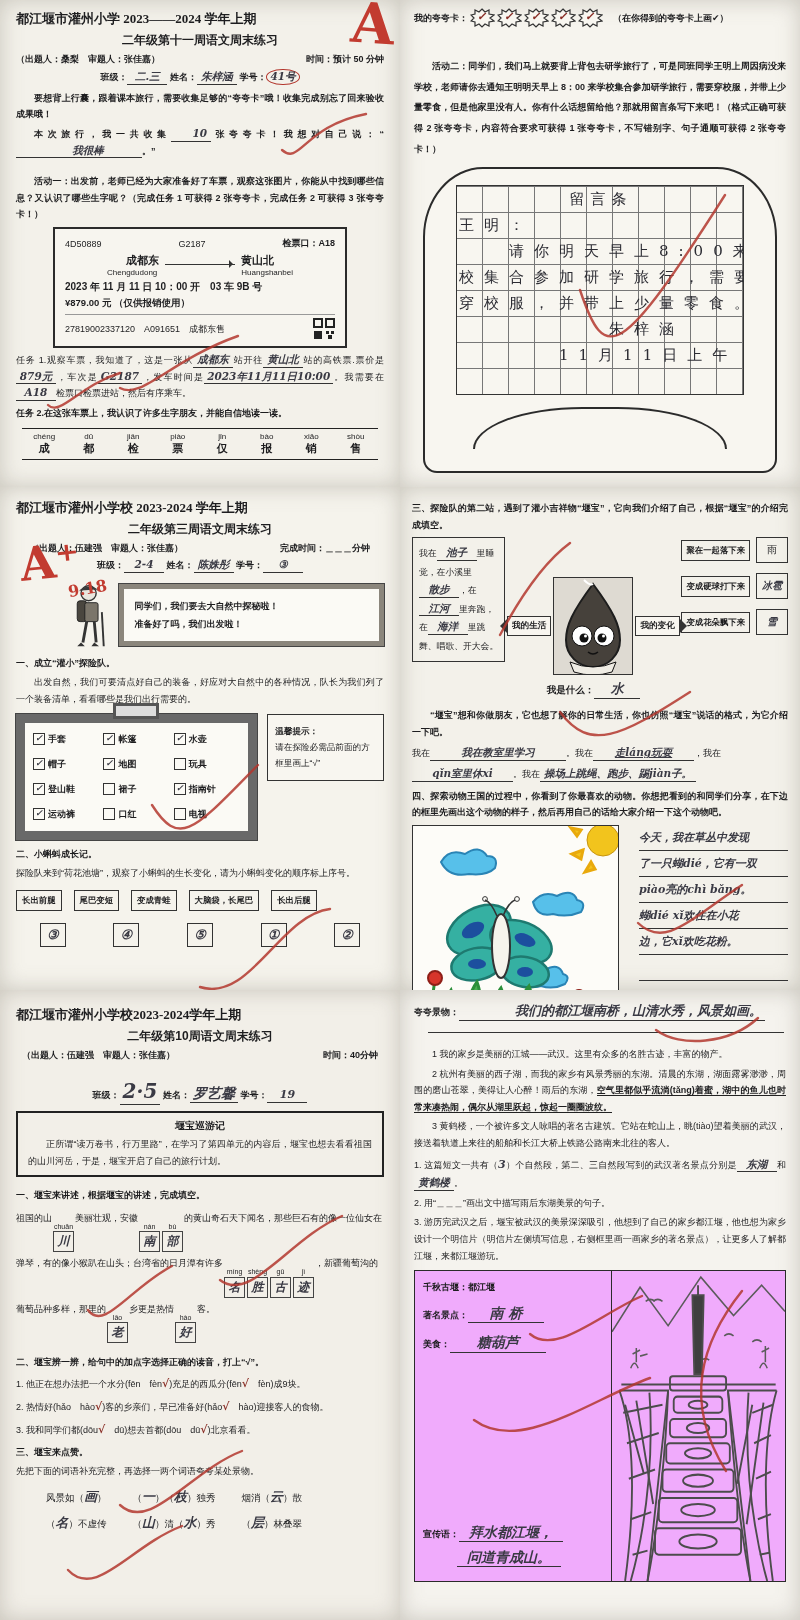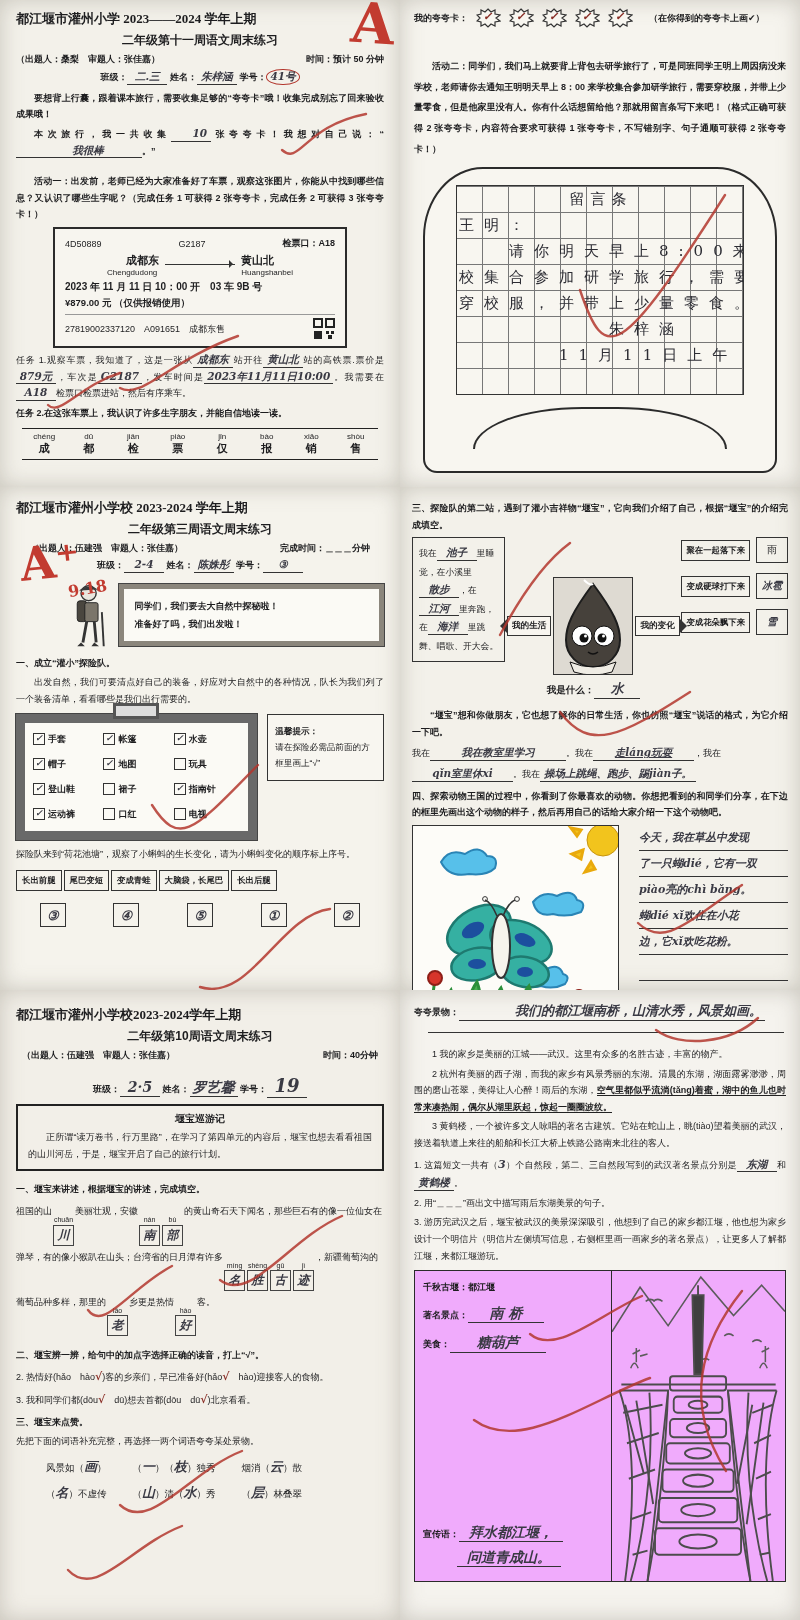--- a/index.html
+++ b/index.html
@@ -34,21 +34,21 @@
   .tarrow{flex:0 0 70px;border-bottom:1.5px solid #333;position:relative;height:8px;}
   .tarrow:after{content:"";position:absolute;right:-2px;bottom:-4px;border:4px solid transparent;border-left-color:#333;}
   .tpy{display:flex;justify-content:space-around;font-size:8px;margin-bottom:3px;}
   .tserial{display:flex;justify-content:space-between;align-items:center;border-top:1px solid #999;padding-top:3px;margin-top:4px;}
   
   .pytable{display:flex;border-top:1.6px solid #222;border-bottom:1.6px solid #222;margin:6px 6px 0;padding:3px 0;}
   .pycell{flex:1;text-align:center;}
   .pycell .py{font-size:8px;display:block;}
   .pycell .ch{font-size:11px;font-weight:bold;display:block;}
   
-  .starrow{display:flex;align-items:center;gap:8px;font-size:9px;margin:2px 0;}
+  .starrow{display:flex;align-items:center;gap:2px;font-size:9px;margin:2px 0;}
   .star{position:relative;width:25px;height:20px;display:inline-block;}
   .star svg{position:absolute;left:0;top:0;}
   .star .chk{position:absolute;left:7px;top:2px;font-size:11px;}
   
   .noteenv{width:330px;margin:8px auto 0;border:2px solid #2b2b2b;border-radius:60px 60px 14px 14px/70px 70px 14px 14px;padding:16px 10px 22px;background:#f8f6f0;position:relative;}
   .notegrid{width:286px;margin:0 auto;border:1.5px solid #333;
     background:repeating-linear-gradient(0deg,transparent,transparent 25px,#777 25px,#777 26px),
                repeating-linear-gradient(90deg,transparent,transparent 25px,#777 25px,#777 26px);}
   .nrow{height:26px;font-size:15px;letter-spacing:10px;line-height:26px;white-space:nowrap;overflow:hidden;
         font-family:"DejaVu Serif",serif;color:#2c2c33;padding-left:2px;}
@@ -56,21 +56,21 @@
   .envarc{width:250px;height:40px;margin:12px auto 0;border:2px solid #2b2b2b;border-bottom:none;border-radius:120px 120px 0 0/46px 46px 0 0;}
   
   .boardwrap{display:flex;gap:10px;align-items:flex-start;margin:6px 0;}
   .board{border:9px solid #696969;outline:1px solid #444;background:#fbfaf5;width:222px;padding:10px 8px;position:relative;}
   .board:before{content:"";position:absolute;left:88px;top:-20px;width:40px;height:10px;border:3px solid #555;background:#ddd;}
   .ckgrid{display:grid;grid-template-columns:1fr 1fr 1fr;row-gap:12px;column-gap:4px;}
   .ckitem{display:flex;align-items:center;gap:3px;font-size:9px;font-weight:bold;}
   .cbox{width:10px;height:10px;border:1.3px solid #333;display:inline-flex;align-items:center;justify-content:center;flex:0 0 10px;}
   .cbox span{font-size:9px;margin-top:-2px;}
   .tip{border:1.6px solid #333;padding:8px 7px;font-size:8.6px;width:108px;line-height:1.9;background:#f8f6f0;}
-  .stagerow{display:flex;gap:2px;margin-top:8px;}
+  .stagerow{display:flex;gap:12px;margin-top:8px;}
   .stage{border:1.6px solid #333;padding:4px 5px;font-size:8.4px;font-weight:bold;white-space:nowrap;}
   .ansrow{display:flex;margin-top:12px;}
   .ansrow .aslot{flex:1;display:flex;justify-content:center;}
   .ansbox{width:24px;height:22px;border:1.6px solid #333;display:flex;align-items:center;justify-content:center;}
   .ansbox .h{font-size:13px;}
   
   .yb-row{display:flex;gap:4px;align-items:flex-start;margin-top:4px;}
   .yb-left{border:1.6px solid #333;width:92px;padding:6px 6px;font-size:8.8px;line-height:2.1;}
   .yb-mid{display:flex;flex-direction:column;align-items:center;width:168px;}
   .arrowlab{display:flex;align-items:center;font-size:8.6px;font-weight:bold;}
@@ -368,20 +368,21 @@
             </span>
             <span>电视</span>
           </div>
       </div>
     </div>
     <div class="tip">
       <div class="b">温馨提示：</div>
       <div>请在探险必需品前面的方框里画上“√”</div>
     </div>
   </div>
+  <p class="pr b">二、小蝌蚪成长记。</p>
   <p class="pr" style="margin-top:0;">探险队来到“荷花池塘”，观察了小蝌蚪的生长变化，请为小蝌蚪变化的顺序标上序号。</p>
   <div class="stagerow">
     <span class="stage">长出前腿</span>
     <span class="stage">尾巴变短</span>
     <span class="stage">变成青蛙</span>
     <span class="stage">大脑袋，长尾巴</span>
     <span class="stage">长出后腿</span>
   </div>
   <div class="ansrow">
     <span class="aslot">
@@ -533,23 +534,23 @@
 </div>
 
 <div class="panel" id="p5">
   <div class="t1">都江堰市灌州小学校2023-2024学年上期</div>
   <div class="t2">二年级第10周语文周末练习</div>
   <div class="meta" style="padding:0 6px;">
     <span class="s b">（出题人：伍建强　审题人：张佳嘉）</span>
     <span class="s b">时间：40分钟</span>
   </div>
   <div class="idline">
-    <span class="s b">班级：</span><span class="hb" style="font-size:14px;margin-top:13px;">2·5</span>
+    <span class="s b">班级：</span><span class="hb" style="font-size:20px;margin-top:13px;">2·5</span>
     <span class="s b">姓名：</span><span class="hb" style="font-size:14px;">罗艺馨</span>
-    <span class="s b">学号：</span><span class="hb" style="font-size:18px;">19</span>
+    <span class="s b">学号：</span><span class="hb" style="font-size:11px;">19</span>
   </div>
   <div class="introbox">
     <div class="bt">堰宝巡游记</div>
     <p class="pr ind" style="margin:0;">正所谓“读万卷书，行万里路”，在学习了第四单元的内容后，堰宝也想去看看祖国的山川河岳，于是，堰宝开启了自己的旅行计划。</p>
   </div>
   <p class="pr b" style="margin-top:10px;">一、堰宝来讲述，根据堰宝的讲述，完成填空。</p>
   <div class="filltext">
     <span>祖国的山</span><span class="tz">
         <span class="py">chuān</span>
         <span class="bx">
@@ -591,20 +592,23 @@
           <span class="h">老</span>
         </span>
       </span><span>乡更是热情</span><span class="tz">
         <span class="py">hào</span>
         <span class="bx">
           <span class="h">好</span>
         </span>
       </span><span>客。</span>
   </div>
   <p class="pr b" style="margin-top:11px;">二、堰宝辨一辨，给句中的加点字选择正确的读音，打上“√”。</p>
+  <p class="pr">
+    <span>1. 他正在想办法把一个水分(fēn　fèn</span><span class="chk">√</span><span>)充足的西瓜分(fēn</span><span class="chk">√</span><span>　fèn)成9块。</span>
+  </p>
   <p class="pr">
     <span>2. 热情好(hǎo　hào</span><span class="chk">√</span><span>)客的乡亲们，早已准备好(hǎo</span><span class="chk">√</span><span>　hào)迎接客人的食物。</span>
   </p>
   <p class="pr">
     <span>3. 我和同学们都(dōu</span><span class="chk">√</span><span>　dū)想去首都(dōu　dū</span><span class="chk">√</span><span>)北京看看。</span>
   </p>
   <p class="pr b">三、堰宝来点赞。</p>
   <p class="pr">先把下面的词语补充完整，再选择一两个词语夸夸某处景物。</p>
   <div class="wordsrow">
     <span><span>风景如（</span><span class="h">画</span><span>）</span></span>

